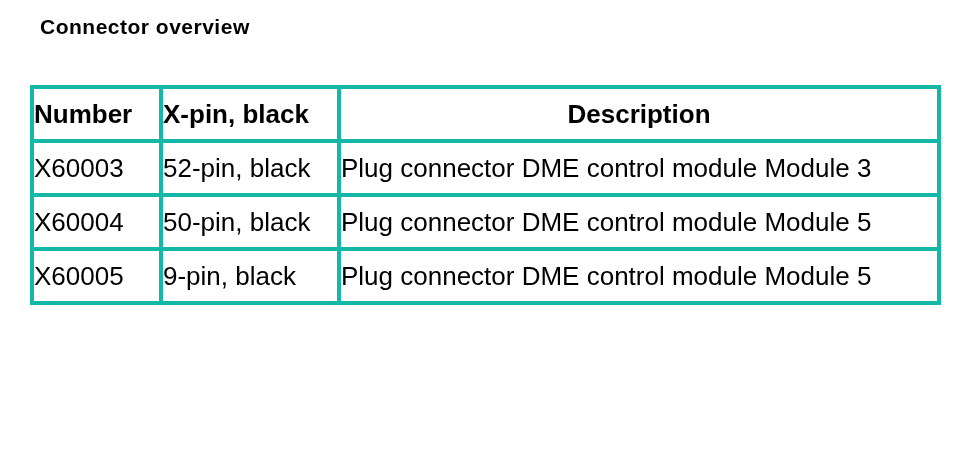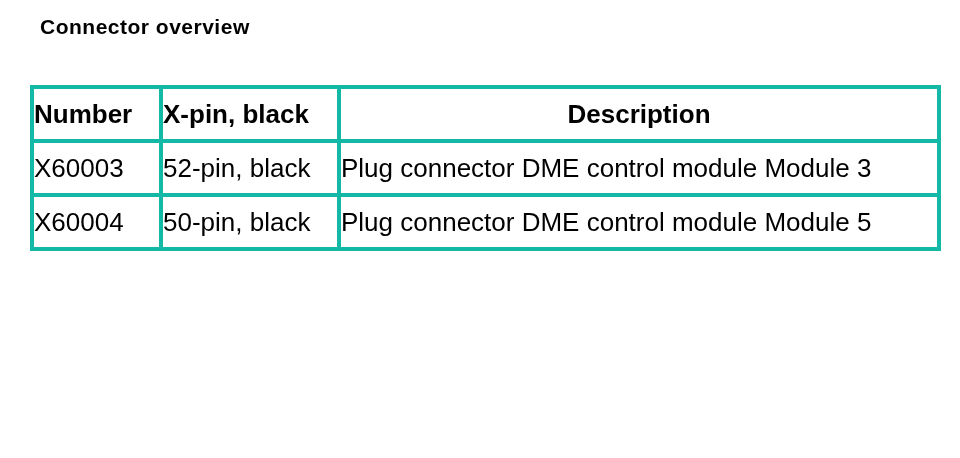--- a/index.html
+++ b/index.html
@@ -67,16 +67,21 @@
       <tr>
         <td class="cell-number">X60003</td>
         <td class="cell-pin">52-pin, black</td>
         <td class="cell-desc">Plug connector DME control module Module 3</td>
       </tr>
       <tr>
         <td class="cell-number">X60004</td>
         <td class="cell-pin">50-pin, black</td>
         <td class="cell-desc">Plug connector DME control module Module 5</td>
       </tr>
+      <tr>
+        <td class="cell-number">X60005</td>
+        <td class="cell-pin">9-pin, black</td>
+        <td class="cell-desc">Plug connector DME control module Module 5</td>
+      </tr>
     </tbody>
   </table>
 
 </div>
 
 </body></html>

